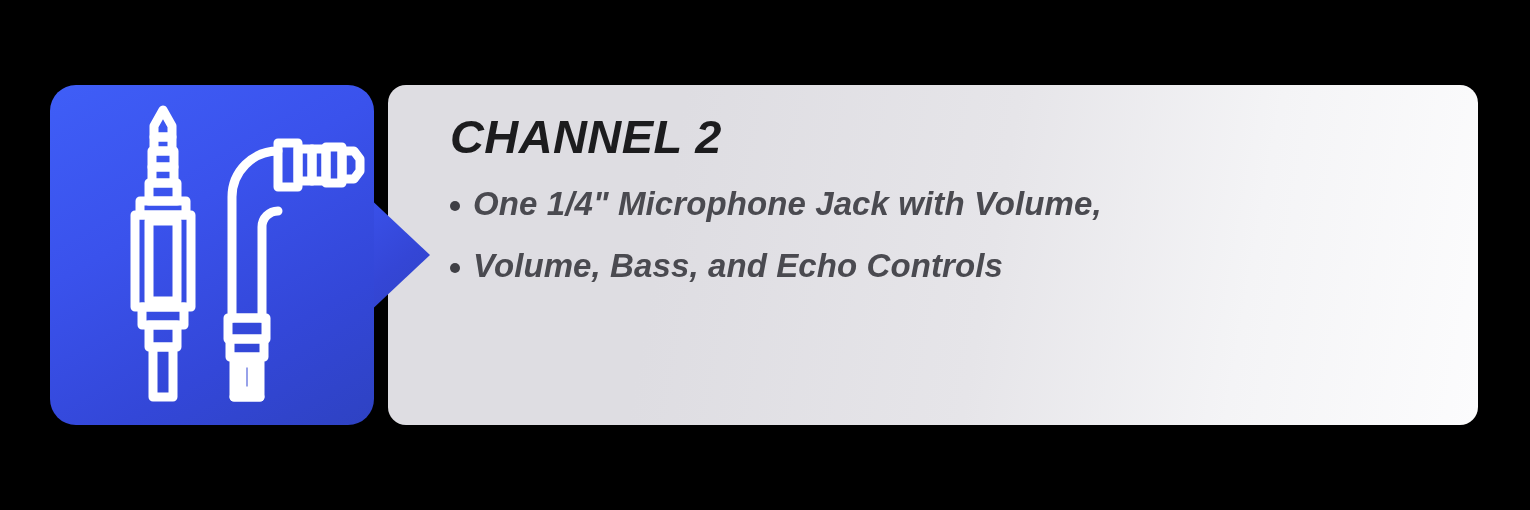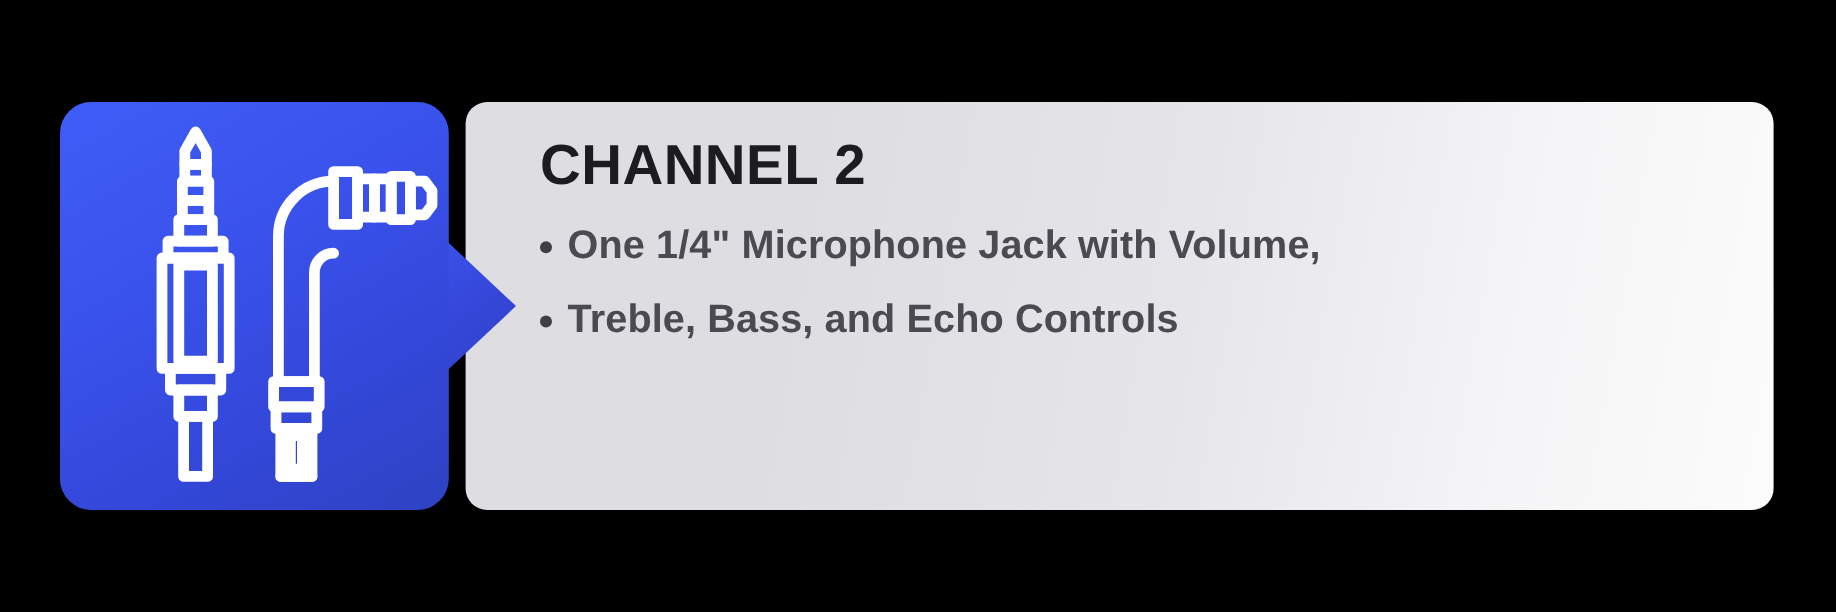--- a/index.html
+++ b/index.html
@@ -12,20 +12,21 @@
     height: 510px;
     font-family: "Liberation Sans", sans-serif;
     overflow: hidden;
   }
 
   #stage {
     position: relative;
     width: 1508px;
     height: 510px;
     background: #000000;
+    font-style: italic;
   }
 
   
   .info-card {
     position: absolute;
     left: 388px;
     top: 85px;
     width: 1090px;
     height: 340px;
     border-radius: 18px;
@@ -119,21 +120,21 @@
     <div class="card-inner">
       <h1 class="card-title">CHANNEL 2</h1>
 
       <ul class="bullet-list">
         <li class="bullet-row">
           <span class="bullet-dot"></span>
           <span class="bullet-text">One 1/4" Microphone Jack with Volume,</span>
         </li>
         <li class="bullet-row">
           <span class="bullet-dot"></span>
-          <span class="bullet-text">Treble, Bass, and Echo Controls</span>
+          <span class="bullet-text">Volume, Bass, and Echo Controls</span>
         </li>
       </ul>
     </div>
   </div>
 
   <div class="arrow-notch"></div>
 
   <div class="icon-tile">
     <svg class="icon-art" viewBox="0 0 324 340">
       <g fill="none" stroke="#ffffff" stroke-width="9" stroke-linejoin="round" stroke-linecap="round">

